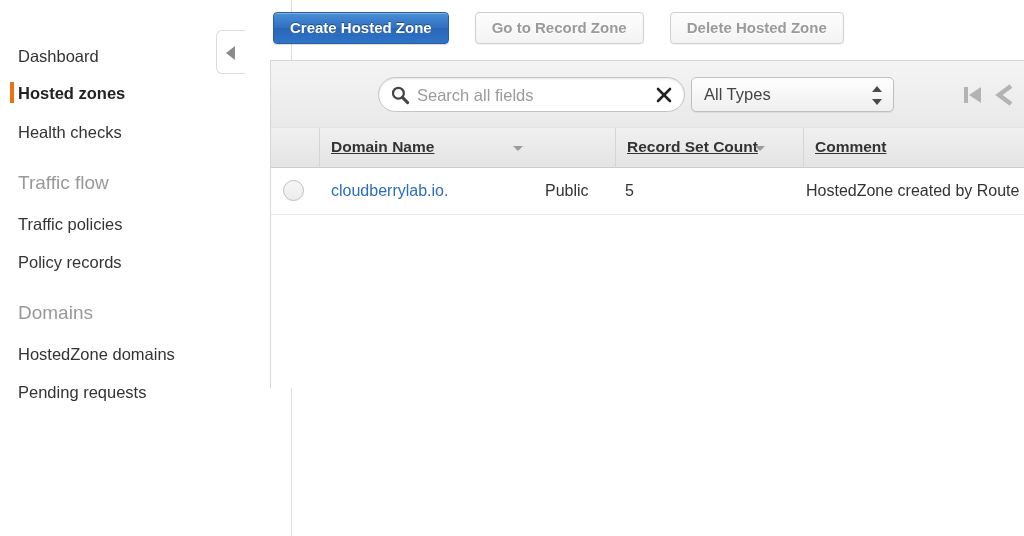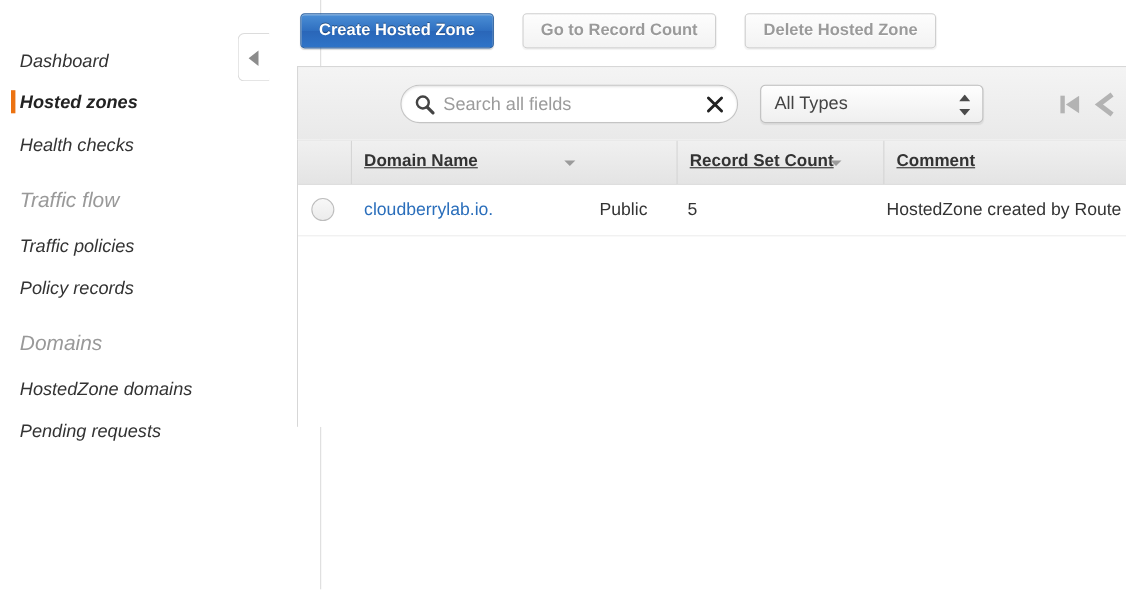--- a/index.html
+++ b/index.html
@@ -26,21 +26,20 @@
   
   #sidebar {
     position: absolute;
     left: 0;
     top: 0;
     width: 292px;
     height: 536px;
     background: #ffffff;
     border-right: 1px solid #dddddd;
     box-sizing: border-box;
-    font-style: italic;
   }
 
   .nav-link {
     position: absolute;
     left: 18px;
     font-size: 16.5px;
     color: #333333;
     white-space: nowrap;
     line-height: 20px;
     cursor: pointer;
@@ -148,21 +147,21 @@
     height: 67px;
     background: linear-gradient(to bottom, #f4f4f4 0%, #e9e9e9 100%);
     border: 1px solid #d7d7d7;
     border-right: none;
     border-bottom: none;
     box-sizing: border-box;
   }
 
   #search-box {
     position: absolute;
-    left: 93px;
+    left: 107px;
     top: 16px;
     width: 307px;
     height: 35px;
     background: #ffffff;
     border: 1px solid #c4c4c4;
     border-radius: 18px;
     box-sizing: border-box;
     box-shadow: inset 0 1px 2px rgba(0,0,0,0.11);
   }
   #search-icon-wrap {
@@ -350,21 +349,21 @@
   </div>
 
   <div id="collapse-tab">
     <span class="tri"></span>
   </div>
 
   <div id="main">
 
     <div id="toolbar">
       <div class="btn btn-primary">Create Hosted Zone</div>
-      <div class="btn btn-disabled">Go to Record Count</div>
+      <div class="btn btn-disabled">Go to Record Zone</div>
       <div class="btn btn-disabled">Delete Hosted Zone</div>
     </div>
 
     <div id="filter-bar">
 
       <div id="search-box">
         <span id="search-icon-wrap">
           <svg width="20" height="20" viewBox="0 0 20 20">
             <circle cx="8.4" cy="8.2" r="5.4" fill="none" stroke="#444" stroke-width="2.2"></circle>
             <line x1="12.4" y1="12.4" x2="17.6" y2="17.6" stroke="#444" stroke-width="3" stroke-linecap="round"></line>

